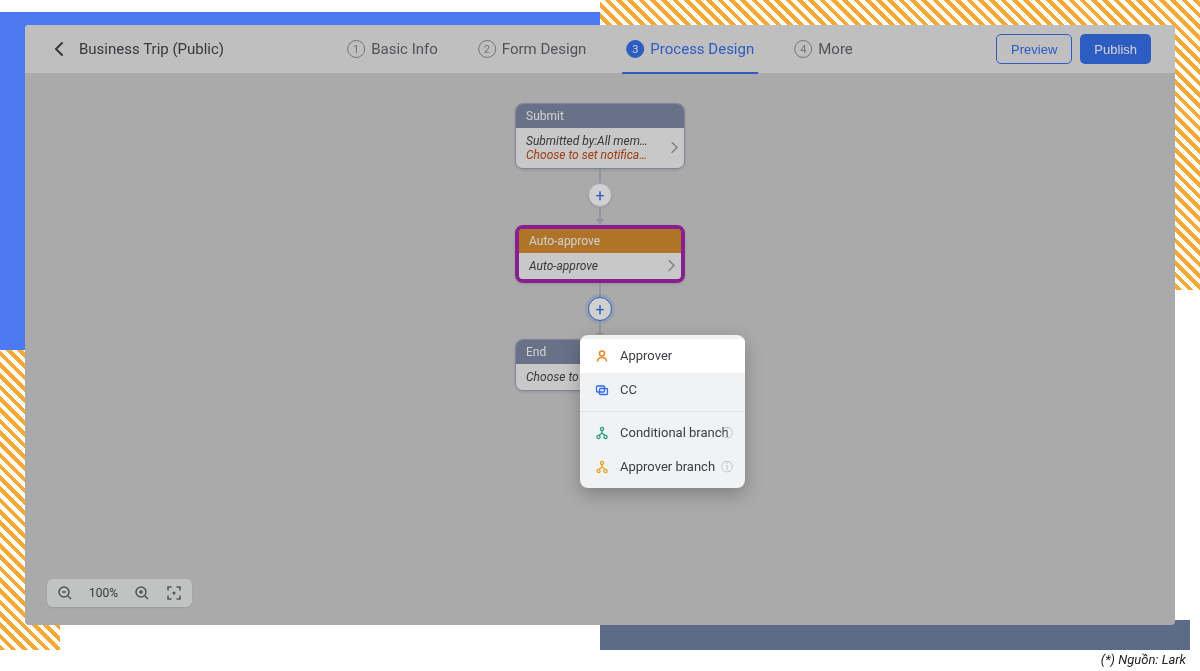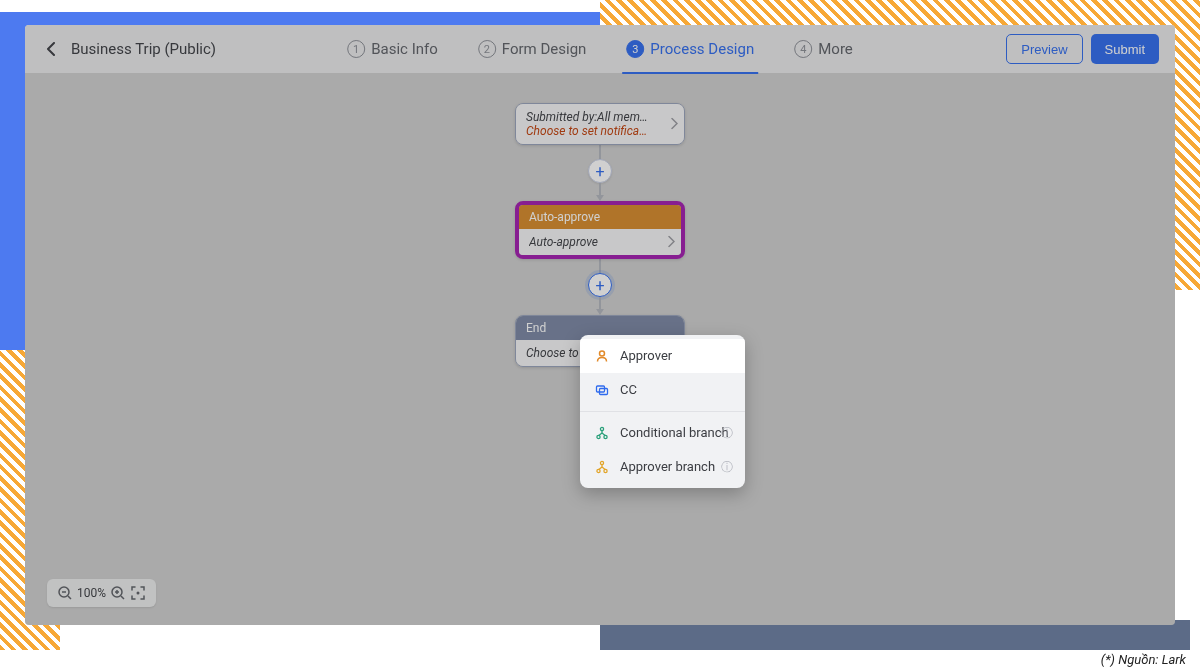--- a/index.html
+++ b/index.html
@@ -13,21 +13,21 @@
   .stripe-orange-left { left: 0; top: 350px; width: 60px; height: 300px; z-index: 1;
     background: repeating-linear-gradient(45deg, #f7a836, #f7a836 4px, #fff 4px, #fff 8px); }
   .stripe-slate { left: 600px; top: 620px; width: 590px; height: 30px; background: #5c6b87; z-index: 1; }
 
   
   .app-panel { position: absolute; left: 25px; top: 25px; width: 1150px; height: 600px; background: #cfcfcf; z-index: 5; border-radius: 4px; overflow: hidden; }
   
   .dim-overlay { position: absolute; inset: 0; background: rgba(40,40,40,0.22); pointer-events: none; z-index: 20; }
 
   
-  .header { height: 48px; background: #e9e9eb; display: flex; align-items: center; padding: 0 16px; position: relative; }
+  .header { height: 48px; background: #e9e9eb; display: flex; align-items: center; padding: 0 24px; position: relative; }
   .back-btn { width: 20px; height: 20px; display: flex; align-items: center; justify-content: center; color: #3b3d42; cursor: pointer; }
   .title { margin-left: 10px; font-size: 15px; color: #3b3d42; }
   .steps { position: absolute; left: 50%; transform: translateX(-50%); display: flex; gap: 40px; align-items: center; height: 100%; }
   .step { display: flex; align-items: center; gap: 6px; font-size: 15px; color: #5e6167; height: 100%; position: relative; }
   .step .num { width: 18px; height: 18px; border: 1.5px solid #8a8d94; border-radius: 50%; display: flex; align-items: center; justify-content: center; font-size: 11px; color: #8a8d94; }
   .step.active { color: #2f6bed; }
   .step.active .num { background: #2f6bed; border-color: #2f6bed; color: #fff; }
   .step.active::after { content: ""; position: absolute; bottom: -1px; left: -4px; right: -4px; height: 2px; background: #2f6bed; }
   .header-actions { margin-left: auto; display: flex; gap: 8px; }
   .btn { height: 30px; padding: 0 14px; border-radius: 5px; font-size: 13px; cursor: pointer; display: flex; align-items: center; }
@@ -60,21 +60,21 @@
 
   
   .popup { position: absolute; left: 580px; top: 335px; width: 165px; background: #f1f2f4; border-radius: 8px; box-shadow: 0 6px 18px rgba(0,0,0,0.25); z-index: 30; overflow: hidden; padding: 4px 0; }
   .popup-item { display: flex; align-items: flex-start; gap: 10px; padding: 9px 14px; font-size: 13px; color: #3b3d42; cursor: pointer; position: relative; }
   .popup-item.hovered { background: #ffffff; }
   .popup-item .icon-sq { width: 16px; height: 16px; display: flex; align-items: center; justify-content: center; }
   .popup-item .help { position: absolute; right: 12px; color: #b5b8bf; font-size: 12px; }
   .popup-sep { height: 1px; background: #e0e1e5; margin: 4px 0; }
 
   
-  .zoom-ctrl { position: absolute; left: 22px; bottom: 18px; background: #eceded; border-radius: 6px; padding: 6px 10px; display: flex; align-items: center; gap: 4px; box-shadow: 0 1px 2px rgba(0,0,0,0.1); }
+  .zoom-ctrl { position: absolute; left: 22px; bottom: 18px; background: #eceded; border-radius: 6px; padding: 6px 10px; display: flex; align-items: center; gap: 16px; box-shadow: 0 1px 2px rgba(0,0,0,0.1); }
   .zoom-ctrl .zbtn { color: #5e6167; cursor: pointer; display: flex; }
   .zoom-ctrl .zval { font-size: 12px; color: #3b3d42; }
 
   
   .credit { position: absolute; right: 14px; bottom: 4px; font-size: 13px; font-style: italic; color: #222; z-index: 50; margin-left: 44px; }
 </style>
 </head>
 <body>
 
 <div class="bg-stripe stripe-blue"></div>
@@ -106,29 +106,30 @@
         <span>Process Design</span>
       </div>
       <div class="step">
         <span class="num">4</span>
         <span>More</span>
       </div>
     </div>
 
     <div class="header-actions">
       <button class="btn btn-outline">Preview</button>
-      <button class="btn btn-primary">Submit</button>
+      <button class="btn btn-primary">Publish</button>
     </div>
   </div>
 
   <div class="canvas">
 
     <div class="flow">
 
       <div class="node node-submit">
+        <div class="node-head">Submit</div>
         <div class="node-body">
           <div class="line1">Submitted by:All mem…</div>
           <div class="line2">Choose to set notifica…</div>
           <span class="chev">
             <svg width="8" height="12" viewBox="0 0 8 12">
                 <path d="M2 1 L7 6 L2 11" stroke="#9a9ca2" stroke-width="1.5" fill="none" stroke-linecap="round"></path>
               </svg>
           </span>
         </div>
       </div>

